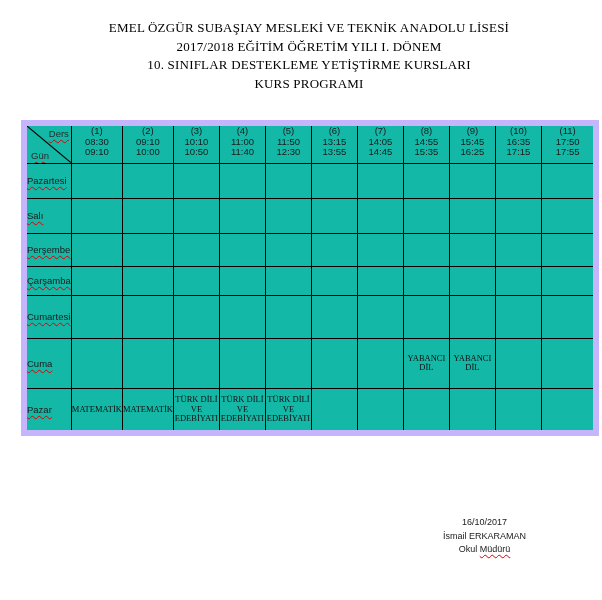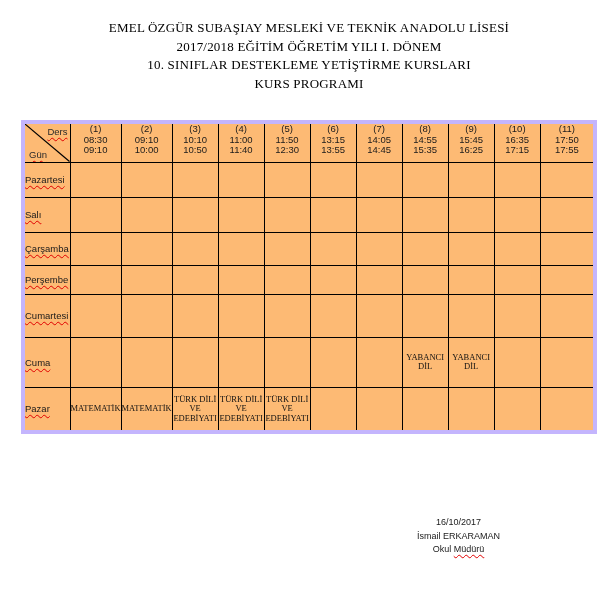--- a/index.html
+++ b/index.html
@@ -26,22 +26,22 @@
     letter-spacing: 0.2px;
   }
 
   
   table.sched {
     position: absolute;
     left: 21px;
     top: 120px;
     border-collapse: collapse;
     table-layout: fixed;
-    border: 4px solid #c4b5fd;
-    background: #fdba74;
+    border: 6px solid #c4b5fd;
+    background: #14b8a6;
   }
   table.sched th, table.sched td {
     border: 1px solid #000;
     padding: 0;
     overflow: hidden;
   }
   col.c-day  { width: 47px; }
   col.c-p    { width: 46px; }
   col.c-last { width: 55px; }
 
@@ -107,21 +107,21 @@
     text-decoration-style: wavy;
     text-decoration-color: #e00000;
     text-decoration-thickness: 1px;
     text-underline-offset: 2px;
   }
 
   
   .footer {
     position: absolute;
     top: 516px;
-    left: 376px;
+    left: 402px;
     width: 165px;
     text-align: center;
     font-family: "Liberation Sans", sans-serif;
     font-size: 9px;
     line-height: 13.5px;
     color: #1a1a1a;
   }
 </style>
 </head>
 <body>
@@ -239,35 +239,35 @@
         <td class="lesson-cell"></td>
         <td class="lesson-cell"></td>
         <td class="lesson-cell"></td>
         <td class="lesson-cell"></td>
         <td class="lesson-cell"></td>
         <td class="lesson-cell"></td>
         <td class="lesson-cell"></td>
         <td class="lesson-cell"></td>
       </tr>
       <tr>
+        <td class="day-cell"><span class="squiggle">Perşembe</span></td>
+        <td class="lesson-cell"></td>
+        <td class="lesson-cell"></td>
+        <td class="lesson-cell"></td>
+        <td class="lesson-cell"></td>
+        <td class="lesson-cell"></td>
+        <td class="lesson-cell"></td>
+        <td class="lesson-cell"></td>
+        <td class="lesson-cell"></td>
+        <td class="lesson-cell"></td>
+        <td class="lesson-cell"></td>
+        <td class="lesson-cell"></td>
+      </tr>
+      <tr>
         <td class="day-cell"><span class="squiggle">Çarşamba</span></td>
-        <td class="lesson-cell"></td>
-        <td class="lesson-cell"></td>
-        <td class="lesson-cell"></td>
-        <td class="lesson-cell"></td>
-        <td class="lesson-cell"></td>
-        <td class="lesson-cell"></td>
-        <td class="lesson-cell"></td>
-        <td class="lesson-cell"></td>
-        <td class="lesson-cell"></td>
-        <td class="lesson-cell"></td>
-        <td class="lesson-cell"></td>
-      </tr>
-      <tr>
-        <td class="day-cell"><span class="squiggle">Perşembe</span></td>
         <td class="lesson-cell"></td>
         <td class="lesson-cell"></td>
         <td class="lesson-cell"></td>
         <td class="lesson-cell"></td>
         <td class="lesson-cell"></td>
         <td class="lesson-cell"></td>
         <td class="lesson-cell"></td>
         <td class="lesson-cell"></td>
         <td class="lesson-cell"></td>
         <td class="lesson-cell"></td>

